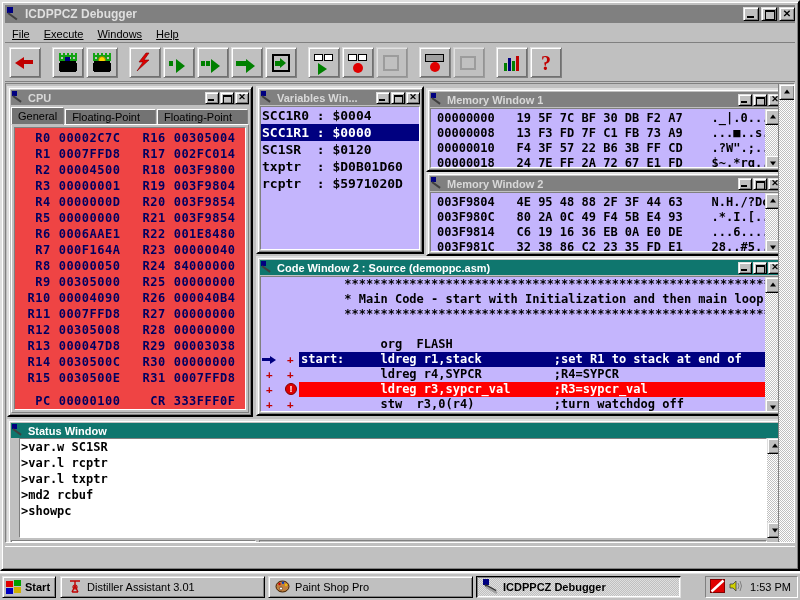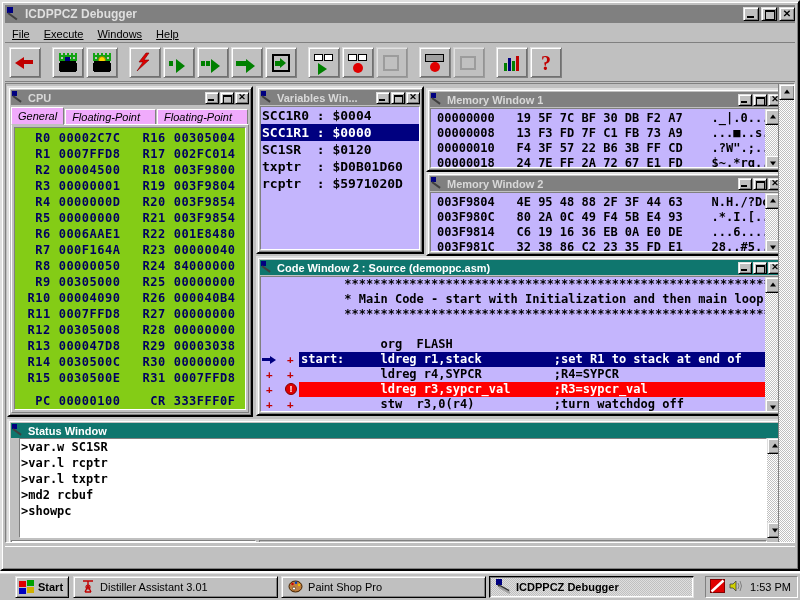--- a/index.html
+++ b/index.html
@@ -147,26 +147,26 @@
   .cbtn.min::after{content:'';position:absolute;left:2px;bottom:2px;width:6px;height:2px;background:#000;}
   .cbtn.max::after{content:'';position:absolute;left:2px;top:2px;width:7px;height:6px;border:1px solid #000;border-top-width:2px;}
   .cbtn.cls{font-weight:bold;font-size:9px;}
 
   .cbody { position:absolute; left:2px; top:18px; right:2px; bottom:2px;
            background:#c4b5fd; border:1px solid; border-color:#808080 #fff #fff #808080; overflow:hidden; }
 
   
   #cpu-win { left:1px; top:2px; width:246px; height:331px; }
   #cpu-tabs { position:absolute; left:2px; top:19px; right:2px; height:18px; display:flex; align-items:flex-end; }
-  .tab { height:16px; padding:1px 6px 0 6px; font-size:11px; background:#f0abfc;
-    border:1px solid; border-color:#fff #808080 #c0c0c0 #fff; margin-right:1px; color:#000;font-style:italic;}
+  .tab { height:16px; padding:1px 6px 0 6px; font-size:11px; background:#737373;
+    border:1px solid; border-color:#fff #808080 #c0c0c0 #fff; margin-right:1px; color:#000;}
   .tab.sel { height:18px; padding-top:2px; border-bottom-color:#c0c0c0; position:relative; z-index:2;}
   #cpu-panel { position:absolute; left:2px; top:36px; right:2px; bottom:2px; background:#c0c0c0;
      border:1px solid; border-color:#fff #808080 #808080 #fff; }
-  #reg-area { position:absolute; left:2px; top:2px; right:2px; bottom:2px; background:#84cc16;
+  #reg-area { position:absolute; left:2px; top:2px; right:2px; bottom:2px; background:#ef4444;
      border:1px solid; border-color:#808080 #fff #fff #808080; overflow:hidden; padding:2px 0 0 0;}
   .reg-row { display:flex; height:16px; align-items:center; font-size:12px;
       font-family:"DejaVu Sans Mono","Liberation Mono",monospace; font-weight:bold; color:#000060; letter-spacing:0.5px;}
   .reg-row .nm { width:46px; text-align:right; padding-right:8px;}
   .reg-row .vl { width:76px; }
   .reg-spacer { height:7px; }
 
   
   #var-win { left:250px; top:2px; width:168px; height:168px; }
   .var-line { height:17px; line-height:17px; font-size:13px; font-weight:bold;
@@ -216,21 +216,21 @@
 
   
   #app-status { position:absolute; left:3px; bottom:3px; right:3px; height:20px;
      border-top:1px solid #fff; }
 
   
   #taskbar { position:absolute; left:0; bottom:0; width:800px; height:29px; background:#c0c0c0;
      border-top:2px solid; border-color:#fff; box-shadow: inset 0 1px 0 #dfdfdf; display:flex; align-items:center; padding:0 2px;}
   #start-btn { height:22px; display:flex; align-items:center; padding:0 5px 0 3px; margin-right:4px;
      background:#c0c0c0; border:1px solid; border-color:#dfdfdf #000 #000 #dfdfdf;
-     box-shadow: inset 1px 1px 0 #fff, inset -1px -1px 0 #808080; font-weight:bold; font-size:11px;margin-left:13px; }
+     box-shadow: inset 1px 1px 0 #fff, inset -1px -1px 0 #808080; font-weight:bold; font-size:11px; }
   .flag { width:16px;height:14px;position:relative;margin-right:3px;flex:none;}
   .flag i{position:absolute;width:7px;height:6px;}
   .tb-item { height:22px; display:flex; align-items:center; padding:0 6px; margin-right:3px;
      width:205px; background:#c0c0c0; font-size:11px;
      border:1px solid; border-color:#dfdfdf #000 #000 #dfdfdf;
      box-shadow: inset 1px 1px 0 #fff, inset -1px -1px 0 #808080; overflow:hidden; white-space:nowrap;}
   .tb-item.active { border-color:#000 #dfdfdf #dfdfdf #000;
      box-shadow: inset 1px 1px 0 #808080, inset -1px -1px 0 #fff;
      background-image: repeating-conic-gradient(#c0c0c0 0% 25%, #dfdfdf 0% 50%); background-size:2px 2px; font-weight:bold;}
   .tb-ico { width:16px;height:15px;margin-right:4px;flex:none;position:relative;}

